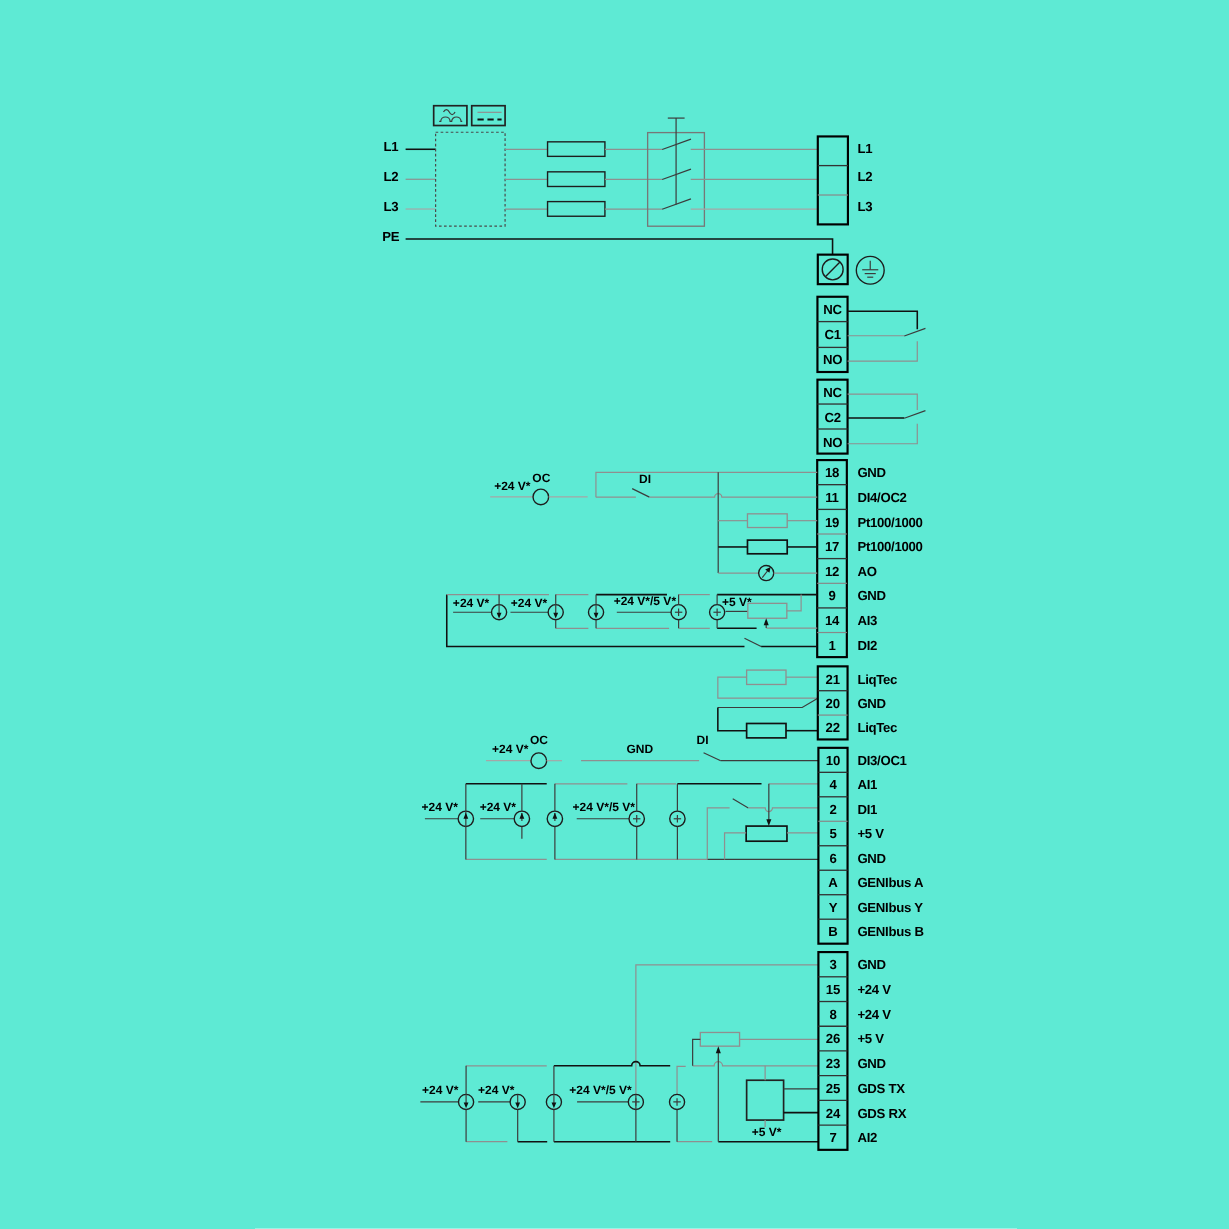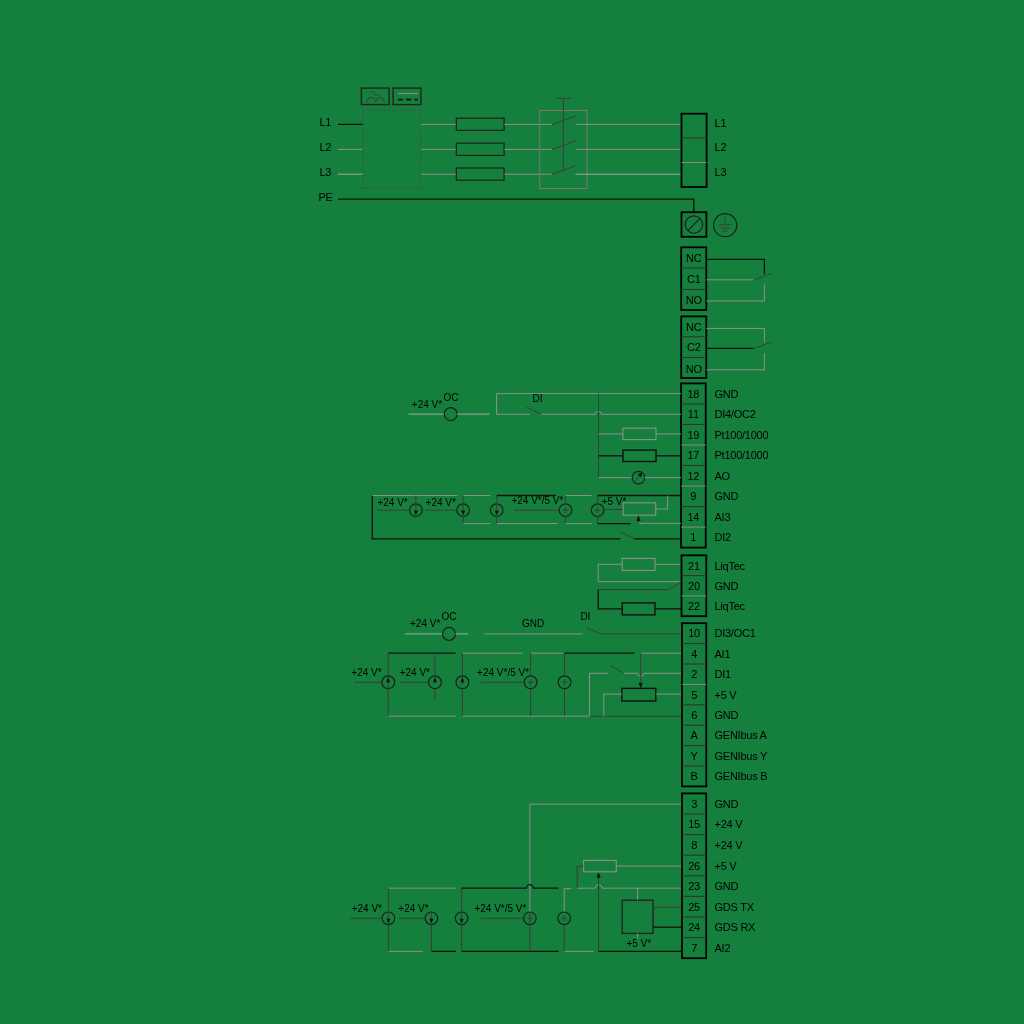--- a/index.html
+++ b/index.html
@@ -1,16 +1,16 @@
 <!DOCTYPE html>
 <html><head>
 <meta charset="utf-8">
 <style>
 html,body{margin:0;padding:0;background:#ffffff;}
-#page{position:relative;width:1024px;height:1024px;background:#15803d;overflow:hidden;}
+#page{position:relative;width:1024px;height:1024px;background:#5eead4;overflow:hidden;font-weight:bold;}
 svg{position:absolute;left:0;top:0;}
 text{font-family:"Liberation Sans",sans-serif;fill:#000;}
 .t11{font-size:11px;letter-spacing:-0.25px;}
 .t10{font-size:10px;}
 .wg{stroke:#8f8f8f;fill:none;stroke-width:1;}
 .wG{stroke:#a6a6a6;fill:none;stroke-width:1;}
 .wk{stroke:#111;fill:none;stroke-width:1.3;}
 .wd{stroke:#3c3c3c;fill:none;stroke-width:1;}
 .box{stroke:#000;fill:none;stroke-width:1.8;}
 .bx2{stroke:#222;fill:none;stroke-width:1.4;}

